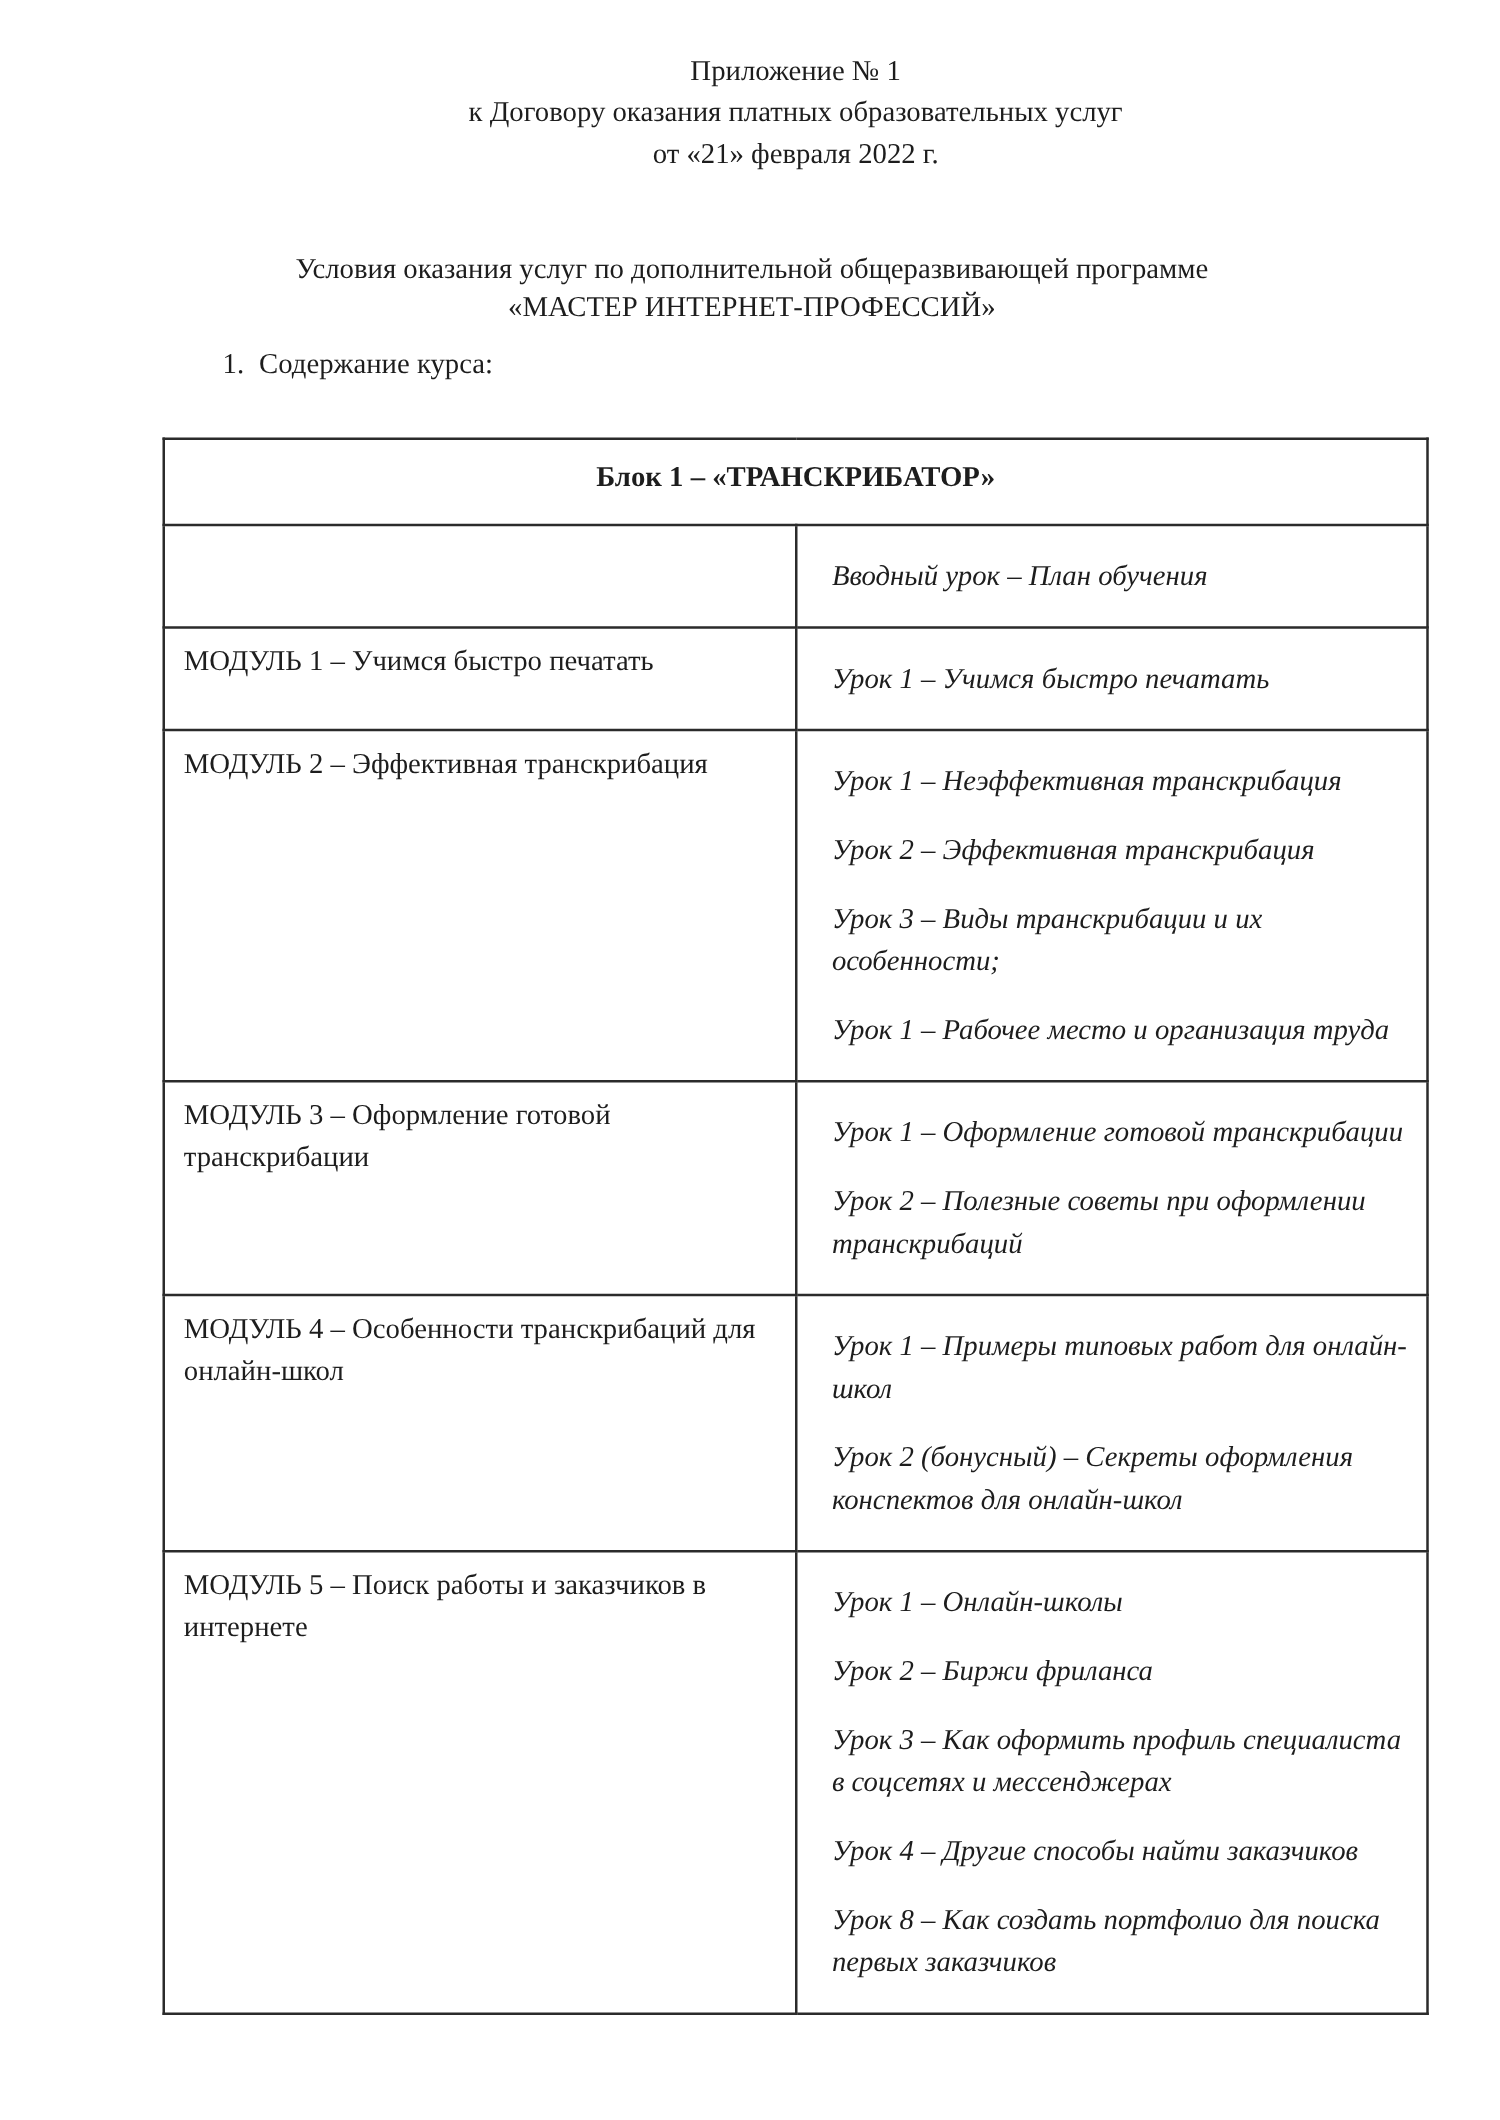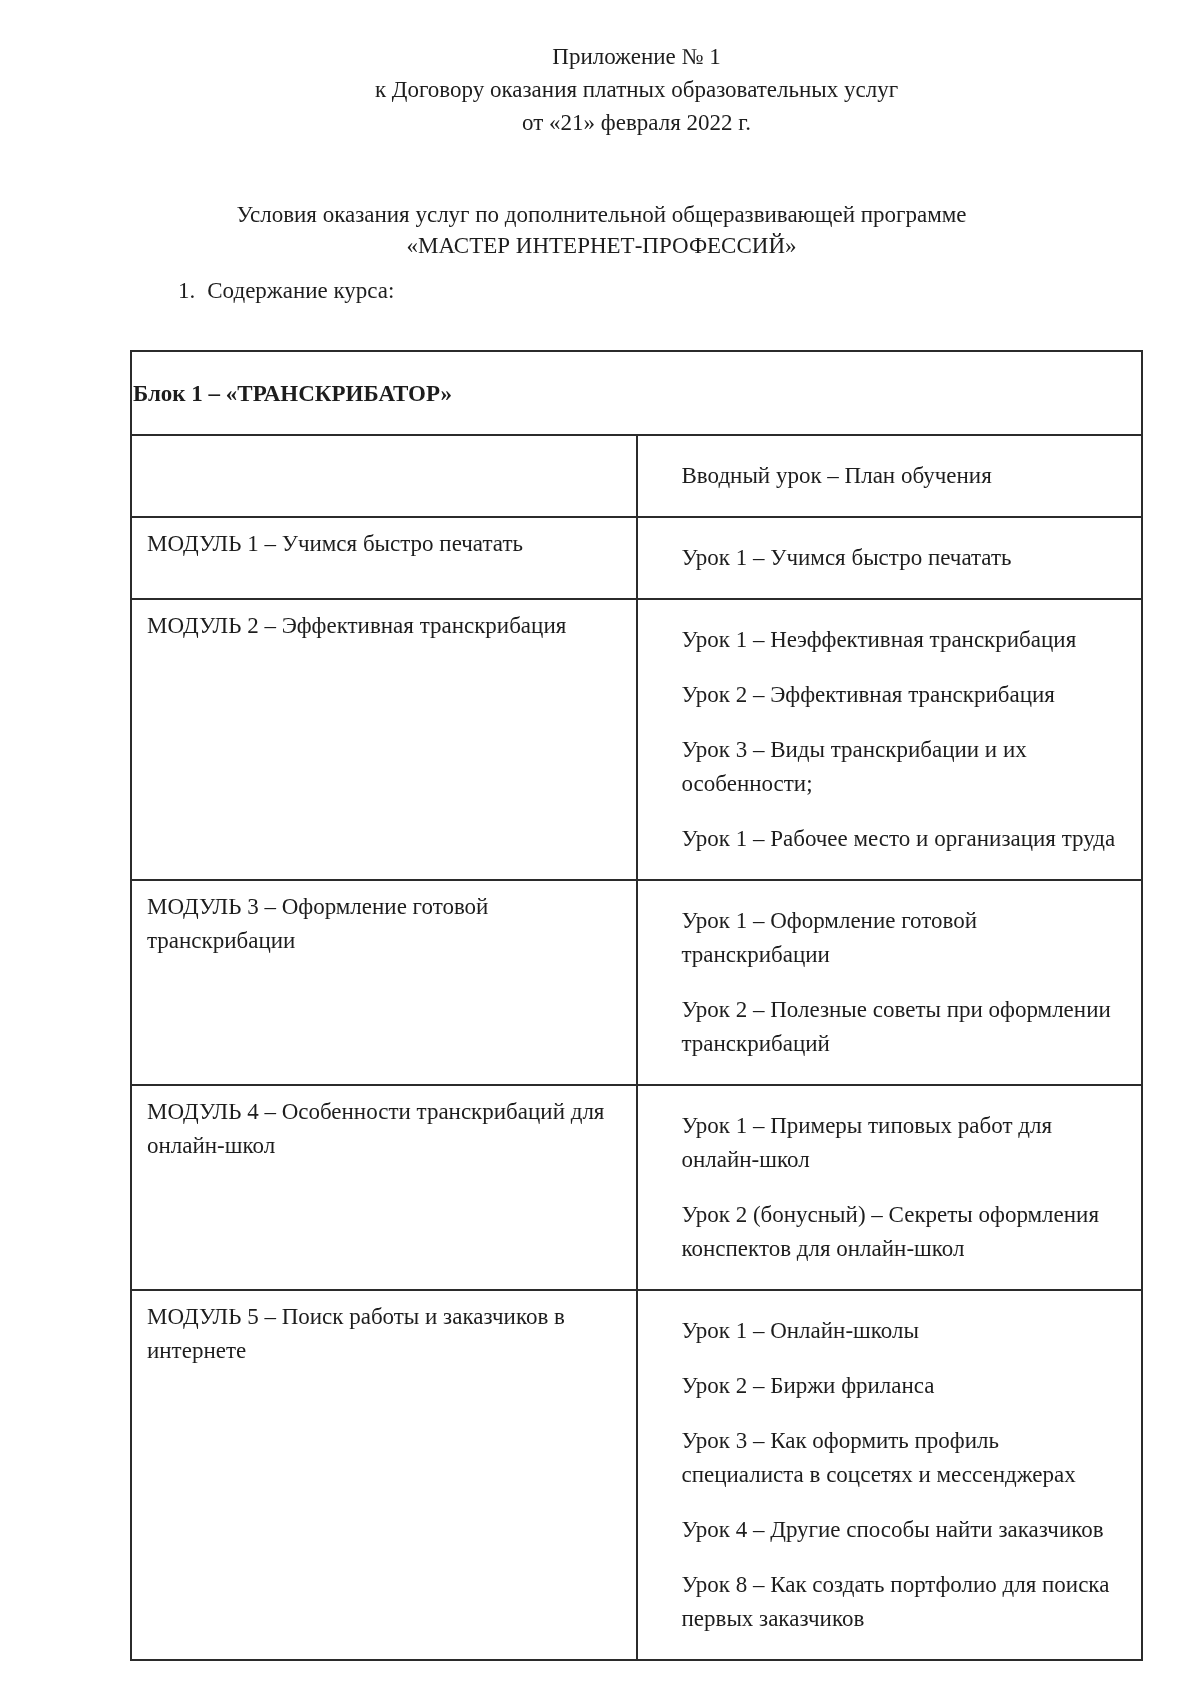--- a/index.html
+++ b/index.html
@@ -54,33 +54,34 @@
     border-collapse: collapse;
     table-layout: fixed;
     width: 1013px;
   }
   table.course-table td {
     border: 2px solid #2b2b2b;
     vertical-align: top;
     box-sizing: border-box;
   }
   td.caption-cell {
-    height: 84px;
-    text-align: left;
+    height: 69px;
+    text-align: center;
     font-weight: bold;
     font-size: 23px;
-    padding-top: 29px;
+    padding-top: 17px;
   }
   td.module-cell {
     width: 493px;
     padding: 9px 18px 2px 15px;
   }
   td.lessons-cell {
     width: 520px;
-    padding: 23px 14px 2px 44px;
+    padding: 23px 14px 2px 28px;
+    font-style: italic;
   }
   .module-cell p, .lessons-cell p {
     margin: 0 0 21px 0;
     font-size: 23px;
     line-height: 34px;
   }
   tr.single-row td { height: 75px; }
 </style>
 </head>
 <body>

